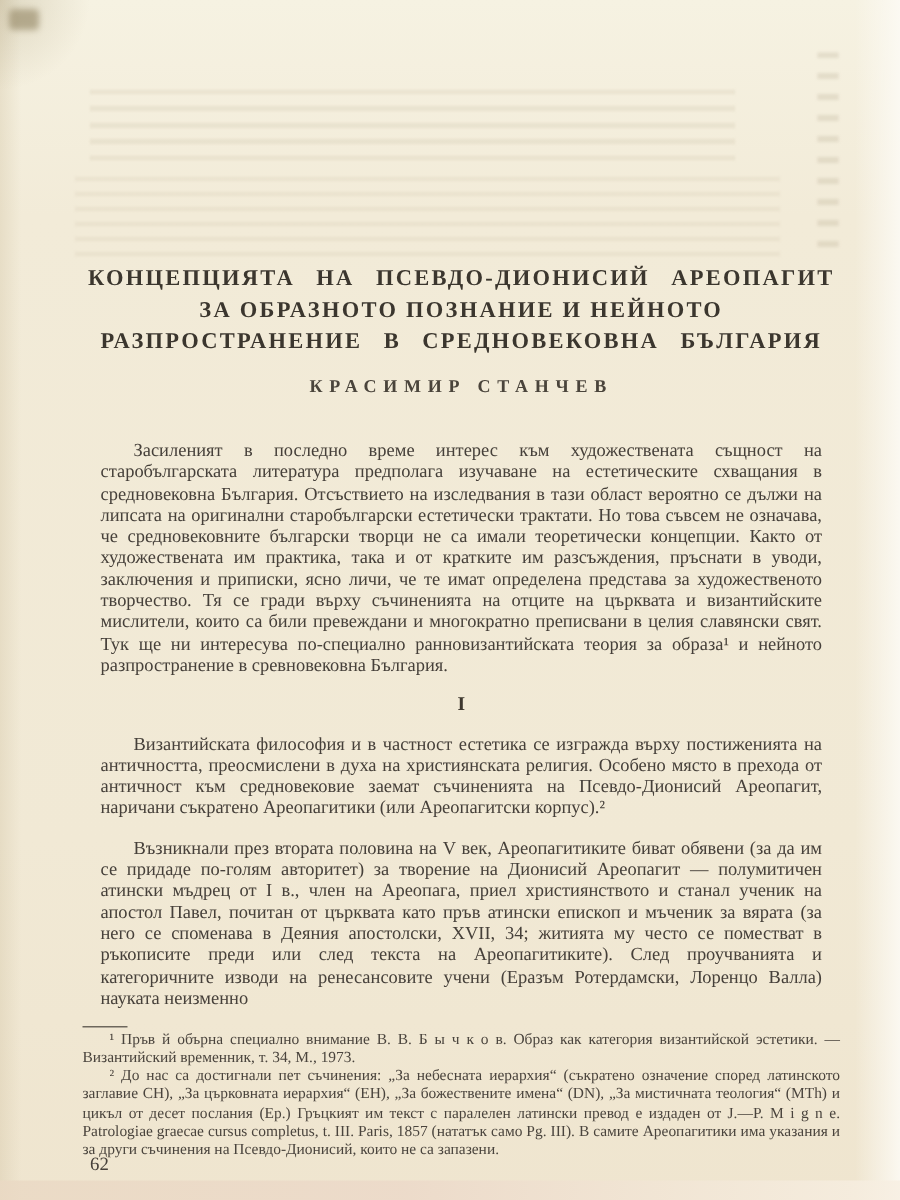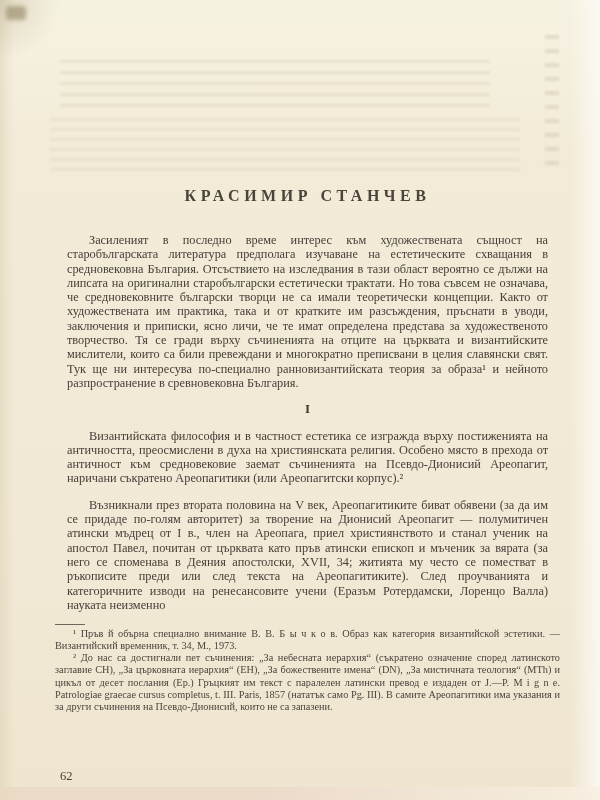--- a/index.html
+++ b/index.html
@@ -81,21 +81,21 @@
     font-weight: bold;
     font-size: 15px;
     line-height: 21px;
     letter-spacing: 1.5px;
   }
   .title-line.stretch { word-spacing: 9px; }
 
   .author {
     margin-top: 11px;
     font-weight: bold;
-    font-size: 16px;
+    font-size: 12px;
     letter-spacing: 4.5px;
     color: #4a443b;
   }
 
   .body-text {
     margin-top: 28px;
     font-size: 12.3px;
     line-height: 14.3px;
     text-align: justify;
     color: #46403a;
@@ -145,20 +145,25 @@
 <div class="scan">
 
   <div class="corner-mark"></div>
   <div class="ghost-a"></div>
   <div class="ghost-b"></div>
   <div class="ghost-c"></div>
 
   <div class="content">
 
     <header class="title-block">
+      <h1 style="margin:0; font-size:inherit; font-weight:inherit;">
+        <div class="title-line stretch">КОНЦЕПЦИЯТА НА ПСЕВДО-ДИОНИСИЙ АРЕОПАГИТ</div>
+        <div class="title-line">ЗА ОБРАЗНОТО ПОЗНАНИЕ И НЕЙНОТО</div>
+        <div class="title-line stretch">РАЗПРОСТРАНЕНИЕ В СРЕДНОВЕКОВНА БЪЛГАРИЯ</div>
+      </h1>
       <div class="author">КРАСИМИР СТАНЧЕВ</div>
     </header>
 
     <main class="body-text">
       <p lang="bg">Засиленият в последно време интерес към художествената същност на старобългарската литература предполага изучаване на естетическите схващания в средновековна България. Отсъствието на изследвания в тази област вероятно се дължи на липсата на оригинални старобългарски естетически трактати. Но това съвсем не означава, че средновековните български творци не са имали теоретически концепции. Както от художествената им практика, така и от кратките им разсъждения, пръснати в уводи, заключения и приписки, ясно личи, че те имат определена представа за художественото творчество. Тя се гради върху съчиненията на отците на църквата и византийските мислители, които са били превеждани и многократно преписвани в целия славянски свят. Тук ще ни интересува по-специално ранновизантийската теория за образа¹ и нейното разпространение в сревновековна България.</p>
       <div class="section-heading">I</div>
       <p lang="bg">Византийската философия и в частност естетика се изгражда върху постиженията на античността, преосмислени в духа на християнската религия. Особено място в прехода от античност към средновековие заемат съчиненията на Псевдо-Дионисий Ареопагит, наричани съкратено Ареопагитики (или Ареопагитски корпус).²</p>
       <p lang="bg">Възникнали през втората половина на V век, Ареопагитиките биват обявени (за да им се придаде по-голям авторитет) за творение на Дионисий Ареопагит — полумитичен атински мъдрец от I в., член на Ареопага, приел християнството и станал ученик на апостол Павел, почитан от църквата като пръв атински епископ и мъченик за вярата (за него се споменава в Деяния апостолски, XVII, 34; житията му често се поместват в ръкописите преди или след текста на Ареопагитиките). След проучванията и категоричните изводи на ренесансовите учени (Еразъм Ротердамски, Лоренцо Валла) науката неизменно</p>
     </main>
 

